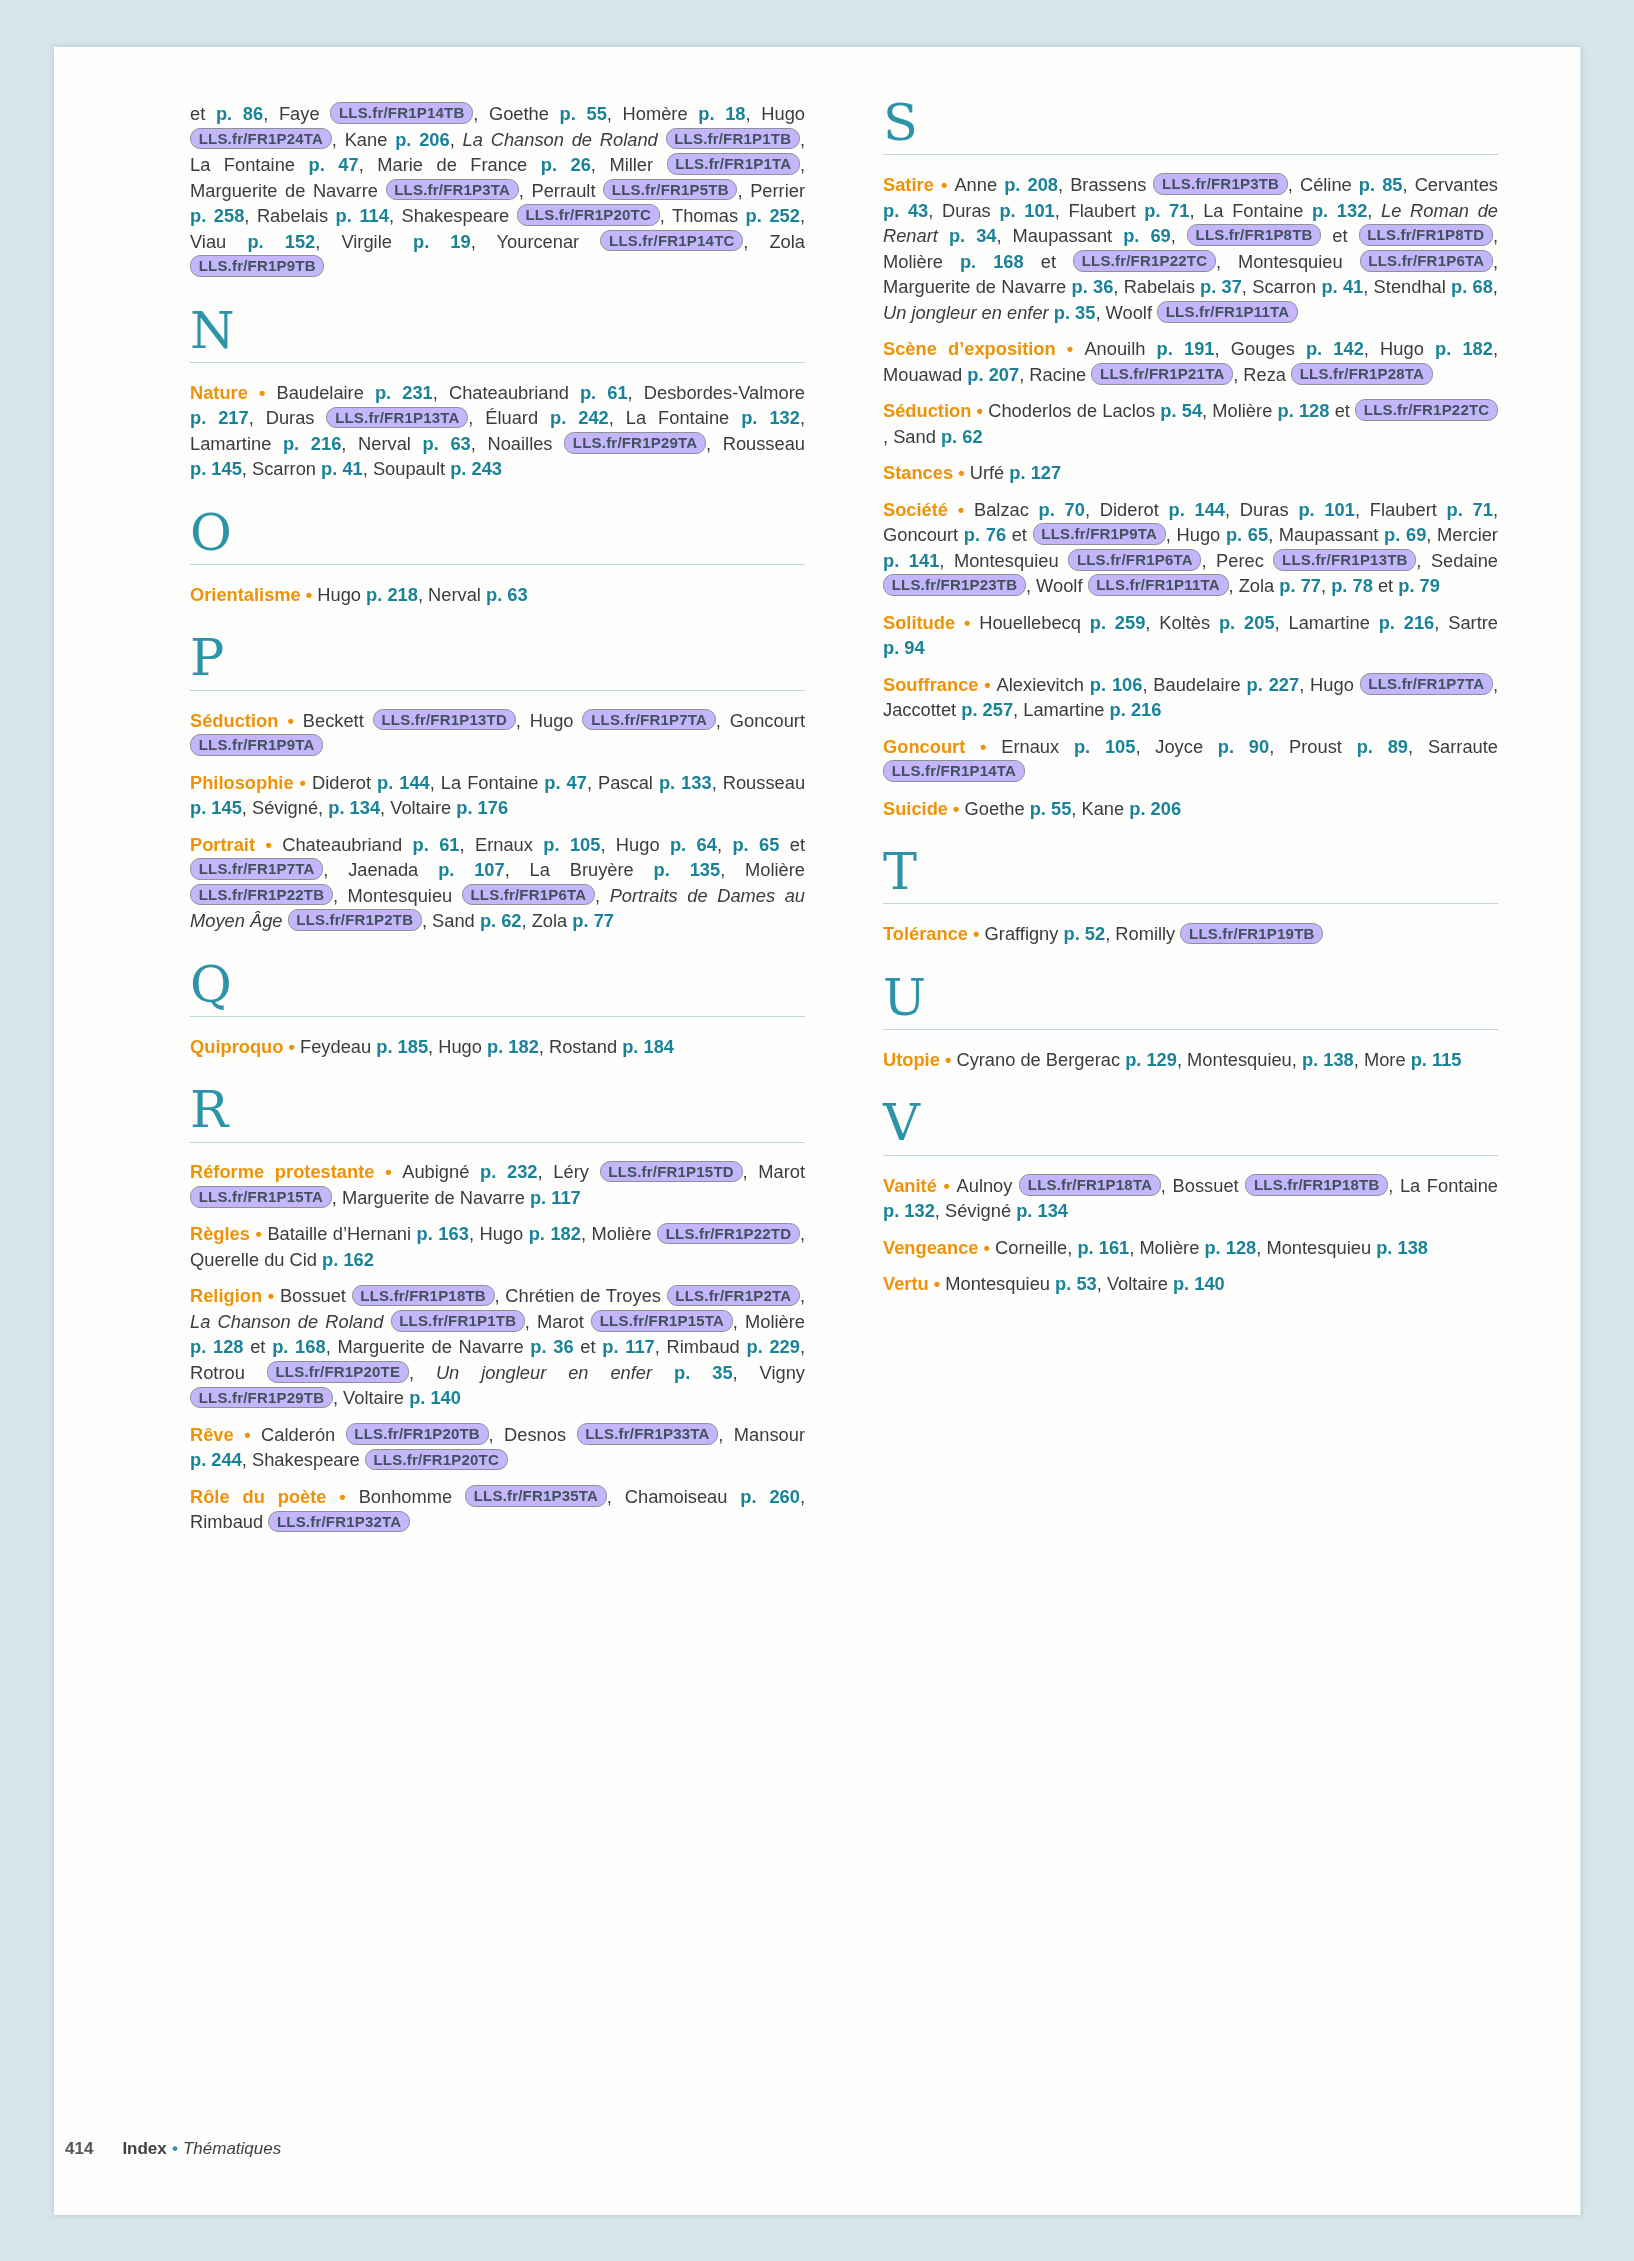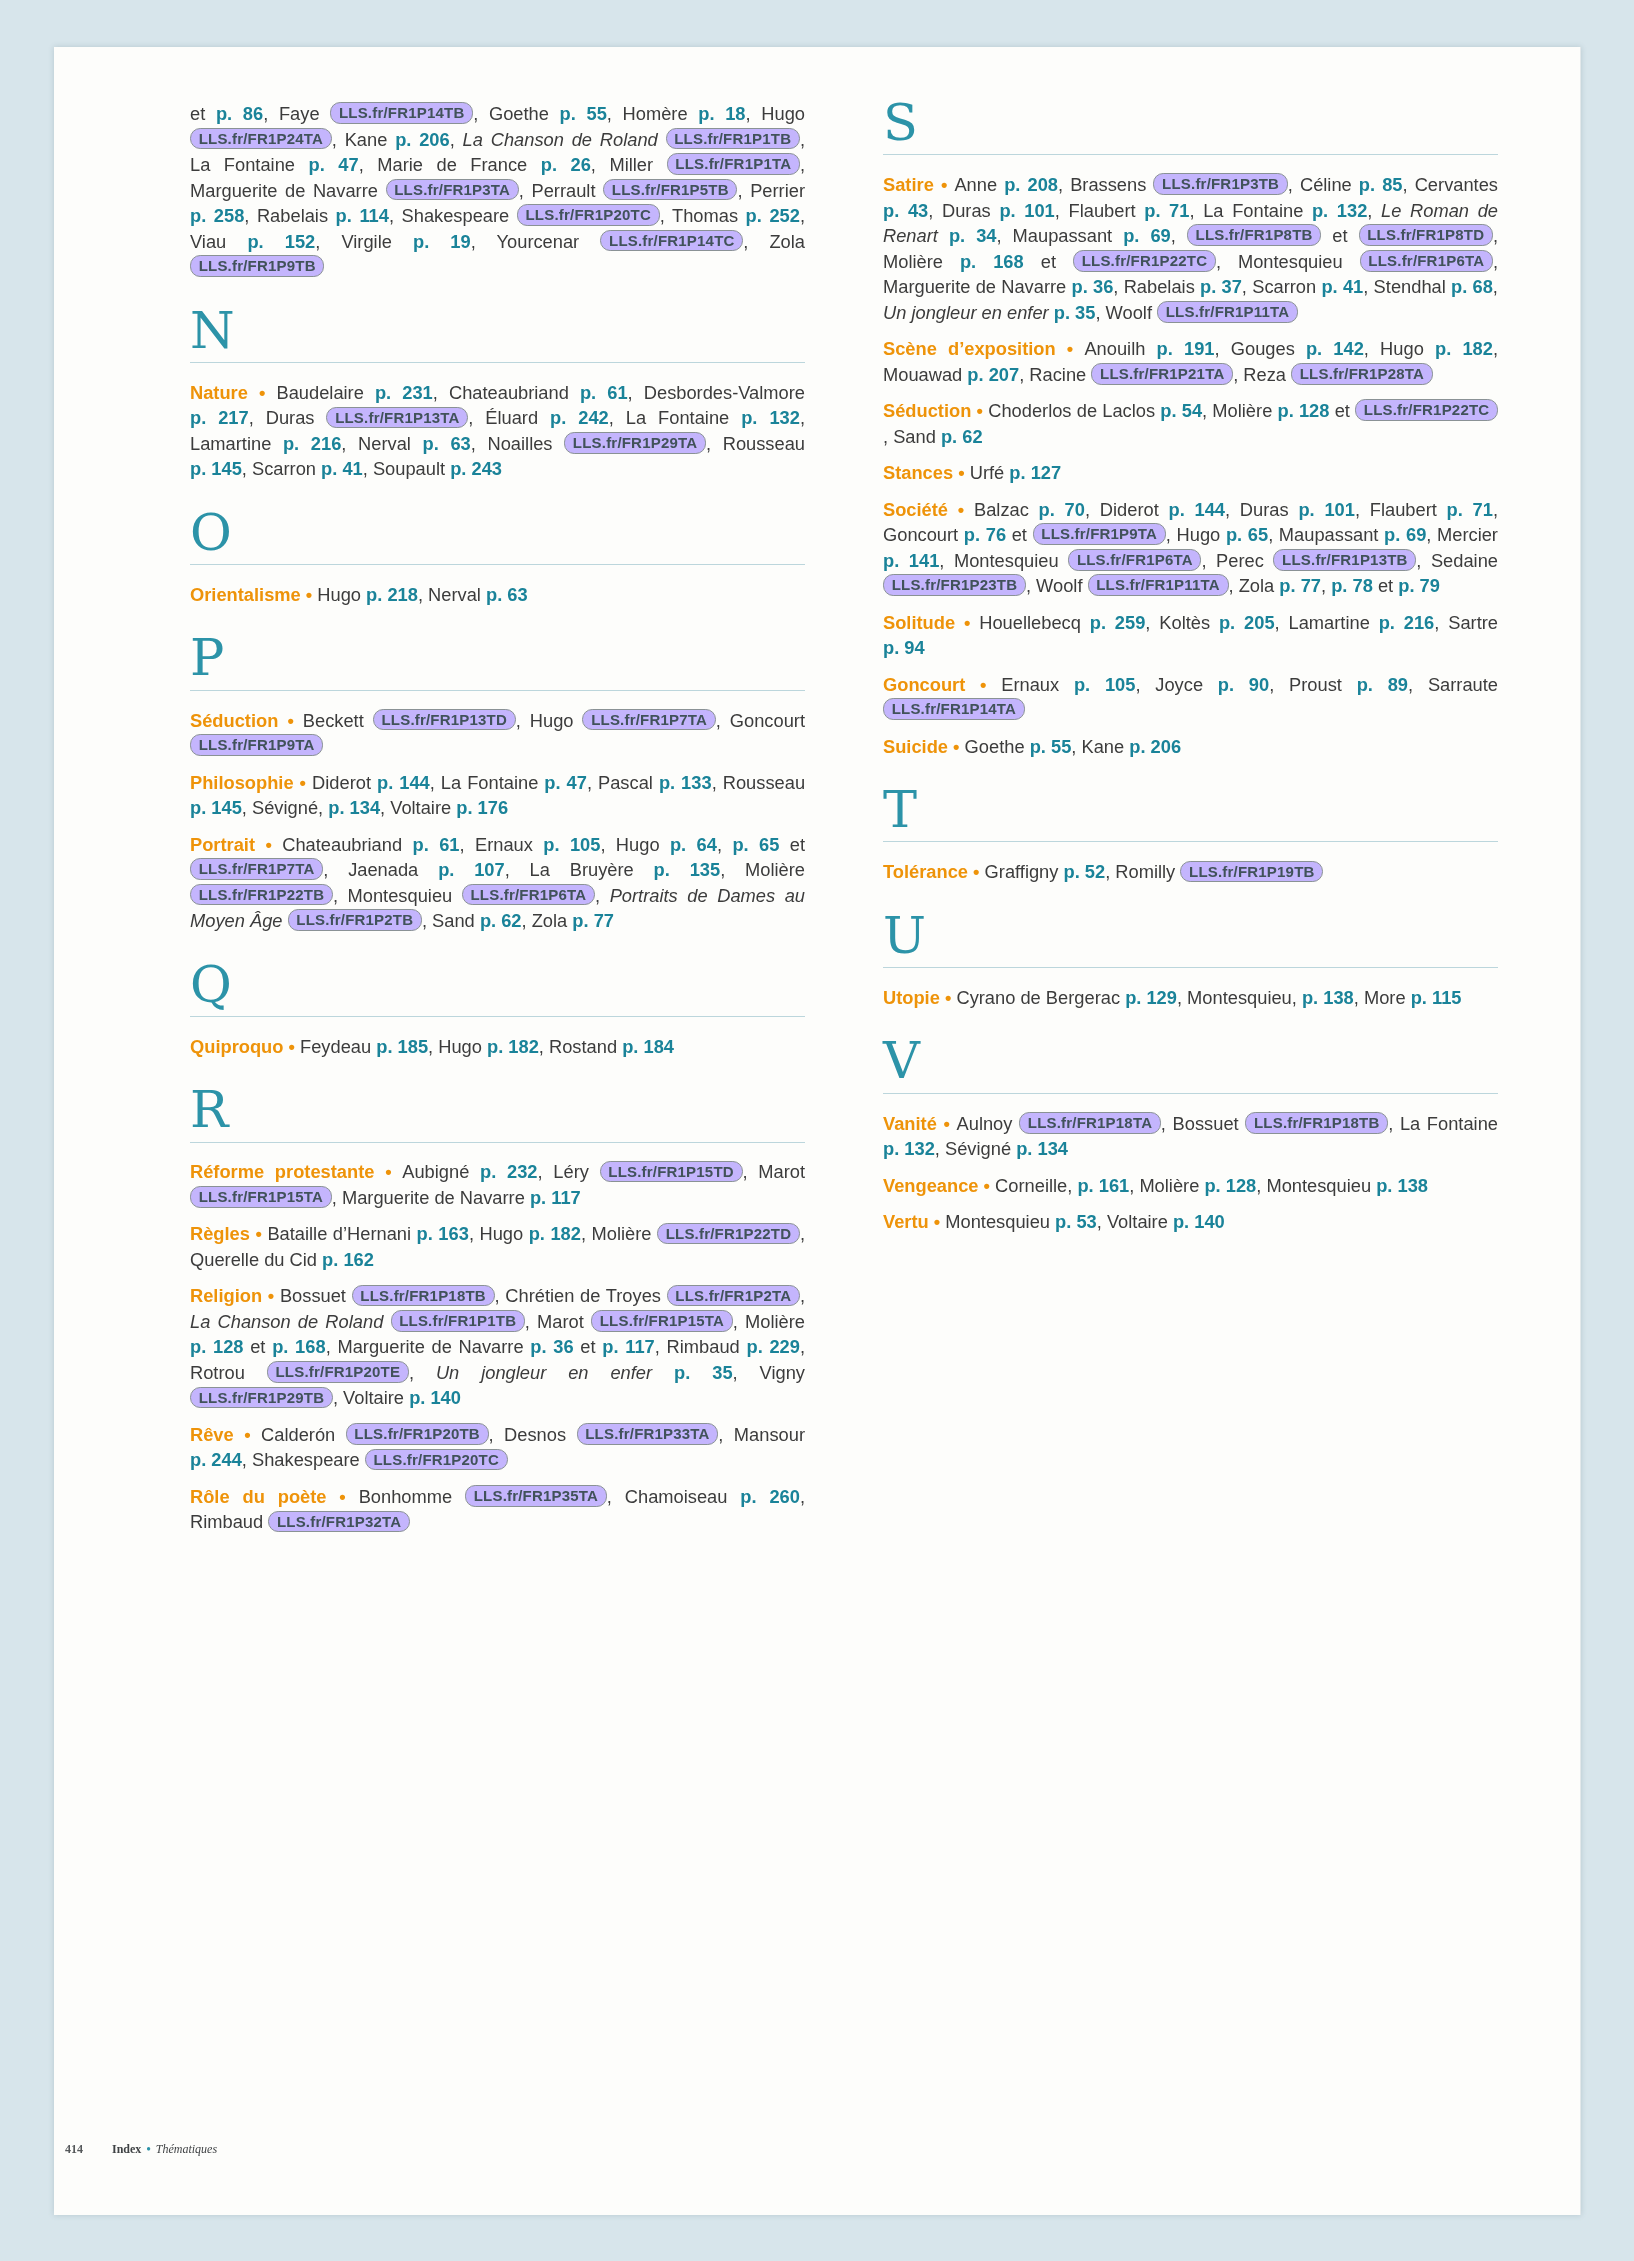--- a/index.html
+++ b/index.html
@@ -46,21 +46,21 @@
   .section { margin:24px 0 17px; }
   .col > .section:first-child { margin-top:-5.1px; }
   .letter {
     font-family:"DejaVu Serif","Liberation Serif",serif;
     font-size:51px; line-height:54px;
     color:#2c93a8;
   }
   .rule { height:0.9px; background:#bcd6dc; margin-top:4.3px; }
   .footer {
     position:absolute; left:11px; bottom:56px;
-    font-size:12px; line-height:20.4px;font-family:Liberation Serif, serif;
+    font-size:17px; line-height:20.4px;
   }
   .footer .num { color:#55585a; font-weight:700; margin-right:29px; }
   .footer .lbl { color:#3f4244; font-weight:700; }
   .footer .dot { color:#2c93a8; font-weight:700; margin:0 5.1px; }
   .footer .sub { color:#3f4244; font-style:italic; }
 </style>
 </head>
 <body>
 
 <div class="sheet">
@@ -103,20 +103,21 @@
         <div class="section">
           <div class="letter">S</div>
           <div class="rule"></div>
         </div>
         <p class="entry"><span class="kw">Satire</span><span class="bullet"> • </span>Anne <span class="pg">p. 208</span>, Brassens <span class="pl">LLS.fr/FR1P3TB</span>, Céline <span class="pg">p. 85</span>, Cervantes <span class="pg">p. 43</span>, Duras <span class="pg">p. 101</span>, Flaubert <span class="pg">p. 71</span>, La Fontaine <span class="pg">p. 132</span>, <span class="it">Le Roman de Renart</span> <span class="pg">p. 34</span>, Maupassant <span class="pg">p. 69</span>, <span class="pl">LLS.fr/FR1P8TB</span> et <span class="pl">LLS.fr/FR1P8TD</span>, Molière <span class="pg">p. 168</span> et <span class="pl">LLS.fr/FR1P22TC</span>, Montesquieu <span class="pl">LLS.fr/FR1P6TA</span>, Marguerite de Navarre <span class="pg">p. 36</span>, Rabelais <span class="pg">p. 37</span>, Scarron <span class="pg">p. 41</span>, Stendhal <span class="pg">p. 68</span>, <span class="it">Un jongleur en enfer</span> <span class="pg">p. 35</span>, Woolf <span class="pl">LLS.fr/FR1P11TA</span></p>
         <p class="entry"><span class="kw">Scène d’exposition</span><span class="bullet"> • </span>Anouilh <span class="pg">p. 191</span>, Gouges <span class="pg">p. 142</span>, Hugo <span class="pg">p. 182</span>, Mouawad <span class="pg">p. 207</span>, Racine <span class="pl">LLS.fr/FR1P21TA</span>, Reza <span class="pl">LLS.fr/FR1P28TA</span></p>
         <p class="entry"><span class="kw">Séduction</span><span class="bullet"> • </span>Choderlos de Laclos <span class="pg">p. 54</span>, Molière <span class="pg">p. 128</span> et <span class="pl">LLS.fr/FR1P22TC</span>, Sand <span class="pg">p. 62</span></p>
         <p class="entry"><span class="kw">Stances</span><span class="bullet"> • </span>Urfé <span class="pg">p. 127</span></p>
         <p class="entry"><span class="kw">Société</span><span class="bullet"> • </span>Balzac <span class="pg">p. 70</span>, Diderot <span class="pg">p. 144</span>, Duras <span class="pg">p. 101</span>, Flaubert <span class="pg">p. 71</span>, Goncourt <span class="pg">p. 76</span> et <span class="pl">LLS.fr/FR1P9TA</span>, Hugo <span class="pg">p. 65</span>, Maupassant <span class="pg">p. 69</span>, Mercier <span class="pg">p. 141</span>, Montesquieu <span class="pl">LLS.fr/FR1P6TA</span>, Perec <span class="pl">LLS.fr/FR1P13TB</span>, Sedaine <span class="pl">LLS.fr/FR1P23TB</span>, Woolf <span class="pl">LLS.fr/FR1P11TA</span>, Zola <span class="pg">p. 77</span>, <span class="pg">p. 78</span> et <span class="pg">p. 79</span></p>
         <p class="entry"><span class="kw">Solitude</span><span class="bullet"> • </span>Houellebecq <span class="pg">p. 259</span>, Koltès <span class="pg">p. 205</span>, Lamartine <span class="pg">p. 216</span>, Sartre <span class="pg">p. 94</span></p>
+        <p class="entry"><span class="kw">Souffrance</span><span class="bullet"> • </span>Alexievitch <span class="pg">p. 106</span>, Baudelaire <span class="pg">p. 227</span>, Hugo <span class="pl">LLS.fr/FR1P7TA</span>, Jaccottet <span class="pg">p. 257</span>, Lamartine <span class="pg">p. 216</span></p>
         <p class="entry"><span class="kw">Goncourt</span><span class="bullet"> • </span>Ernaux <span class="pg">p. 105</span>, Joyce <span class="pg">p. 90</span>, Proust <span class="pg">p. 89</span>, Sarraute <span class="pl">LLS.fr/FR1P14TA</span></p>
         <p class="entry"><span class="kw">Suicide</span><span class="bullet"> • </span>Goethe <span class="pg">p. 55</span>, Kane <span class="pg">p. 206</span></p>
         <div class="section">
           <div class="letter">T</div>
           <div class="rule"></div>
         </div>
         <p class="entry"><span class="kw">Tolérance</span><span class="bullet"> • </span>Graffigny <span class="pg">p. 52</span>, Romilly <span class="pl">LLS.fr/FR1P19TB</span></p>
         <div class="section">
           <div class="letter">U</div>
           <div class="rule"></div>

